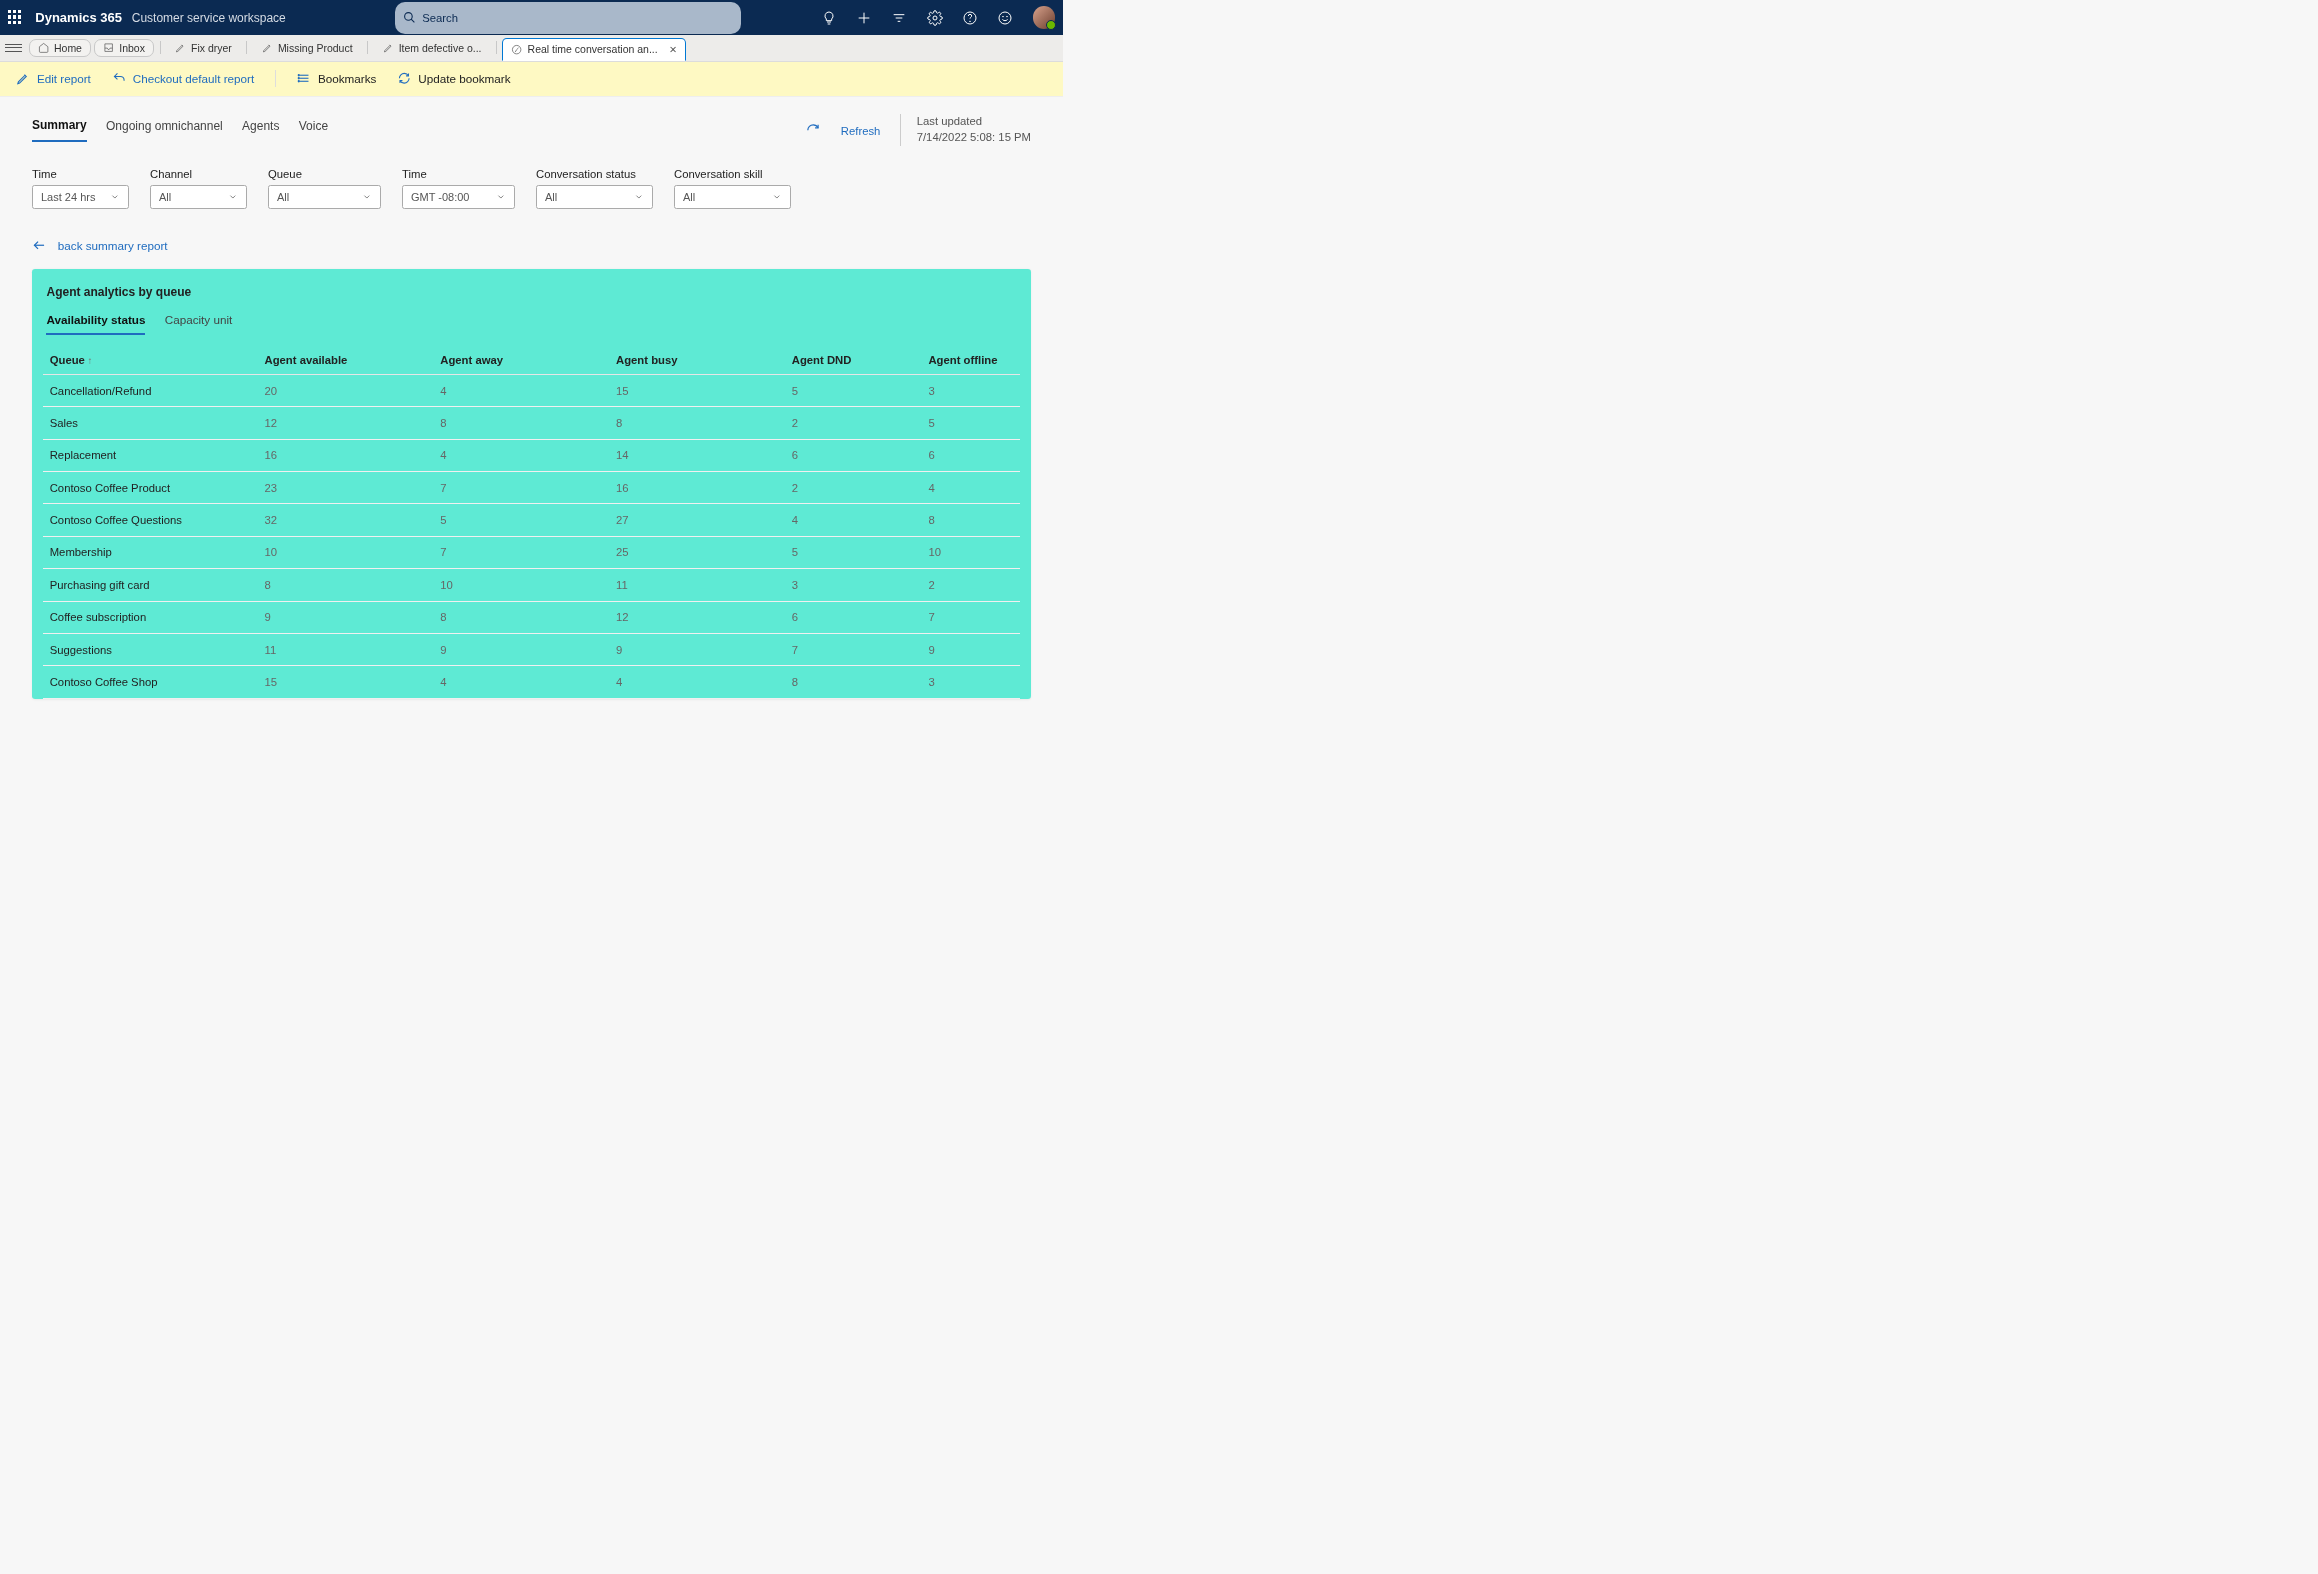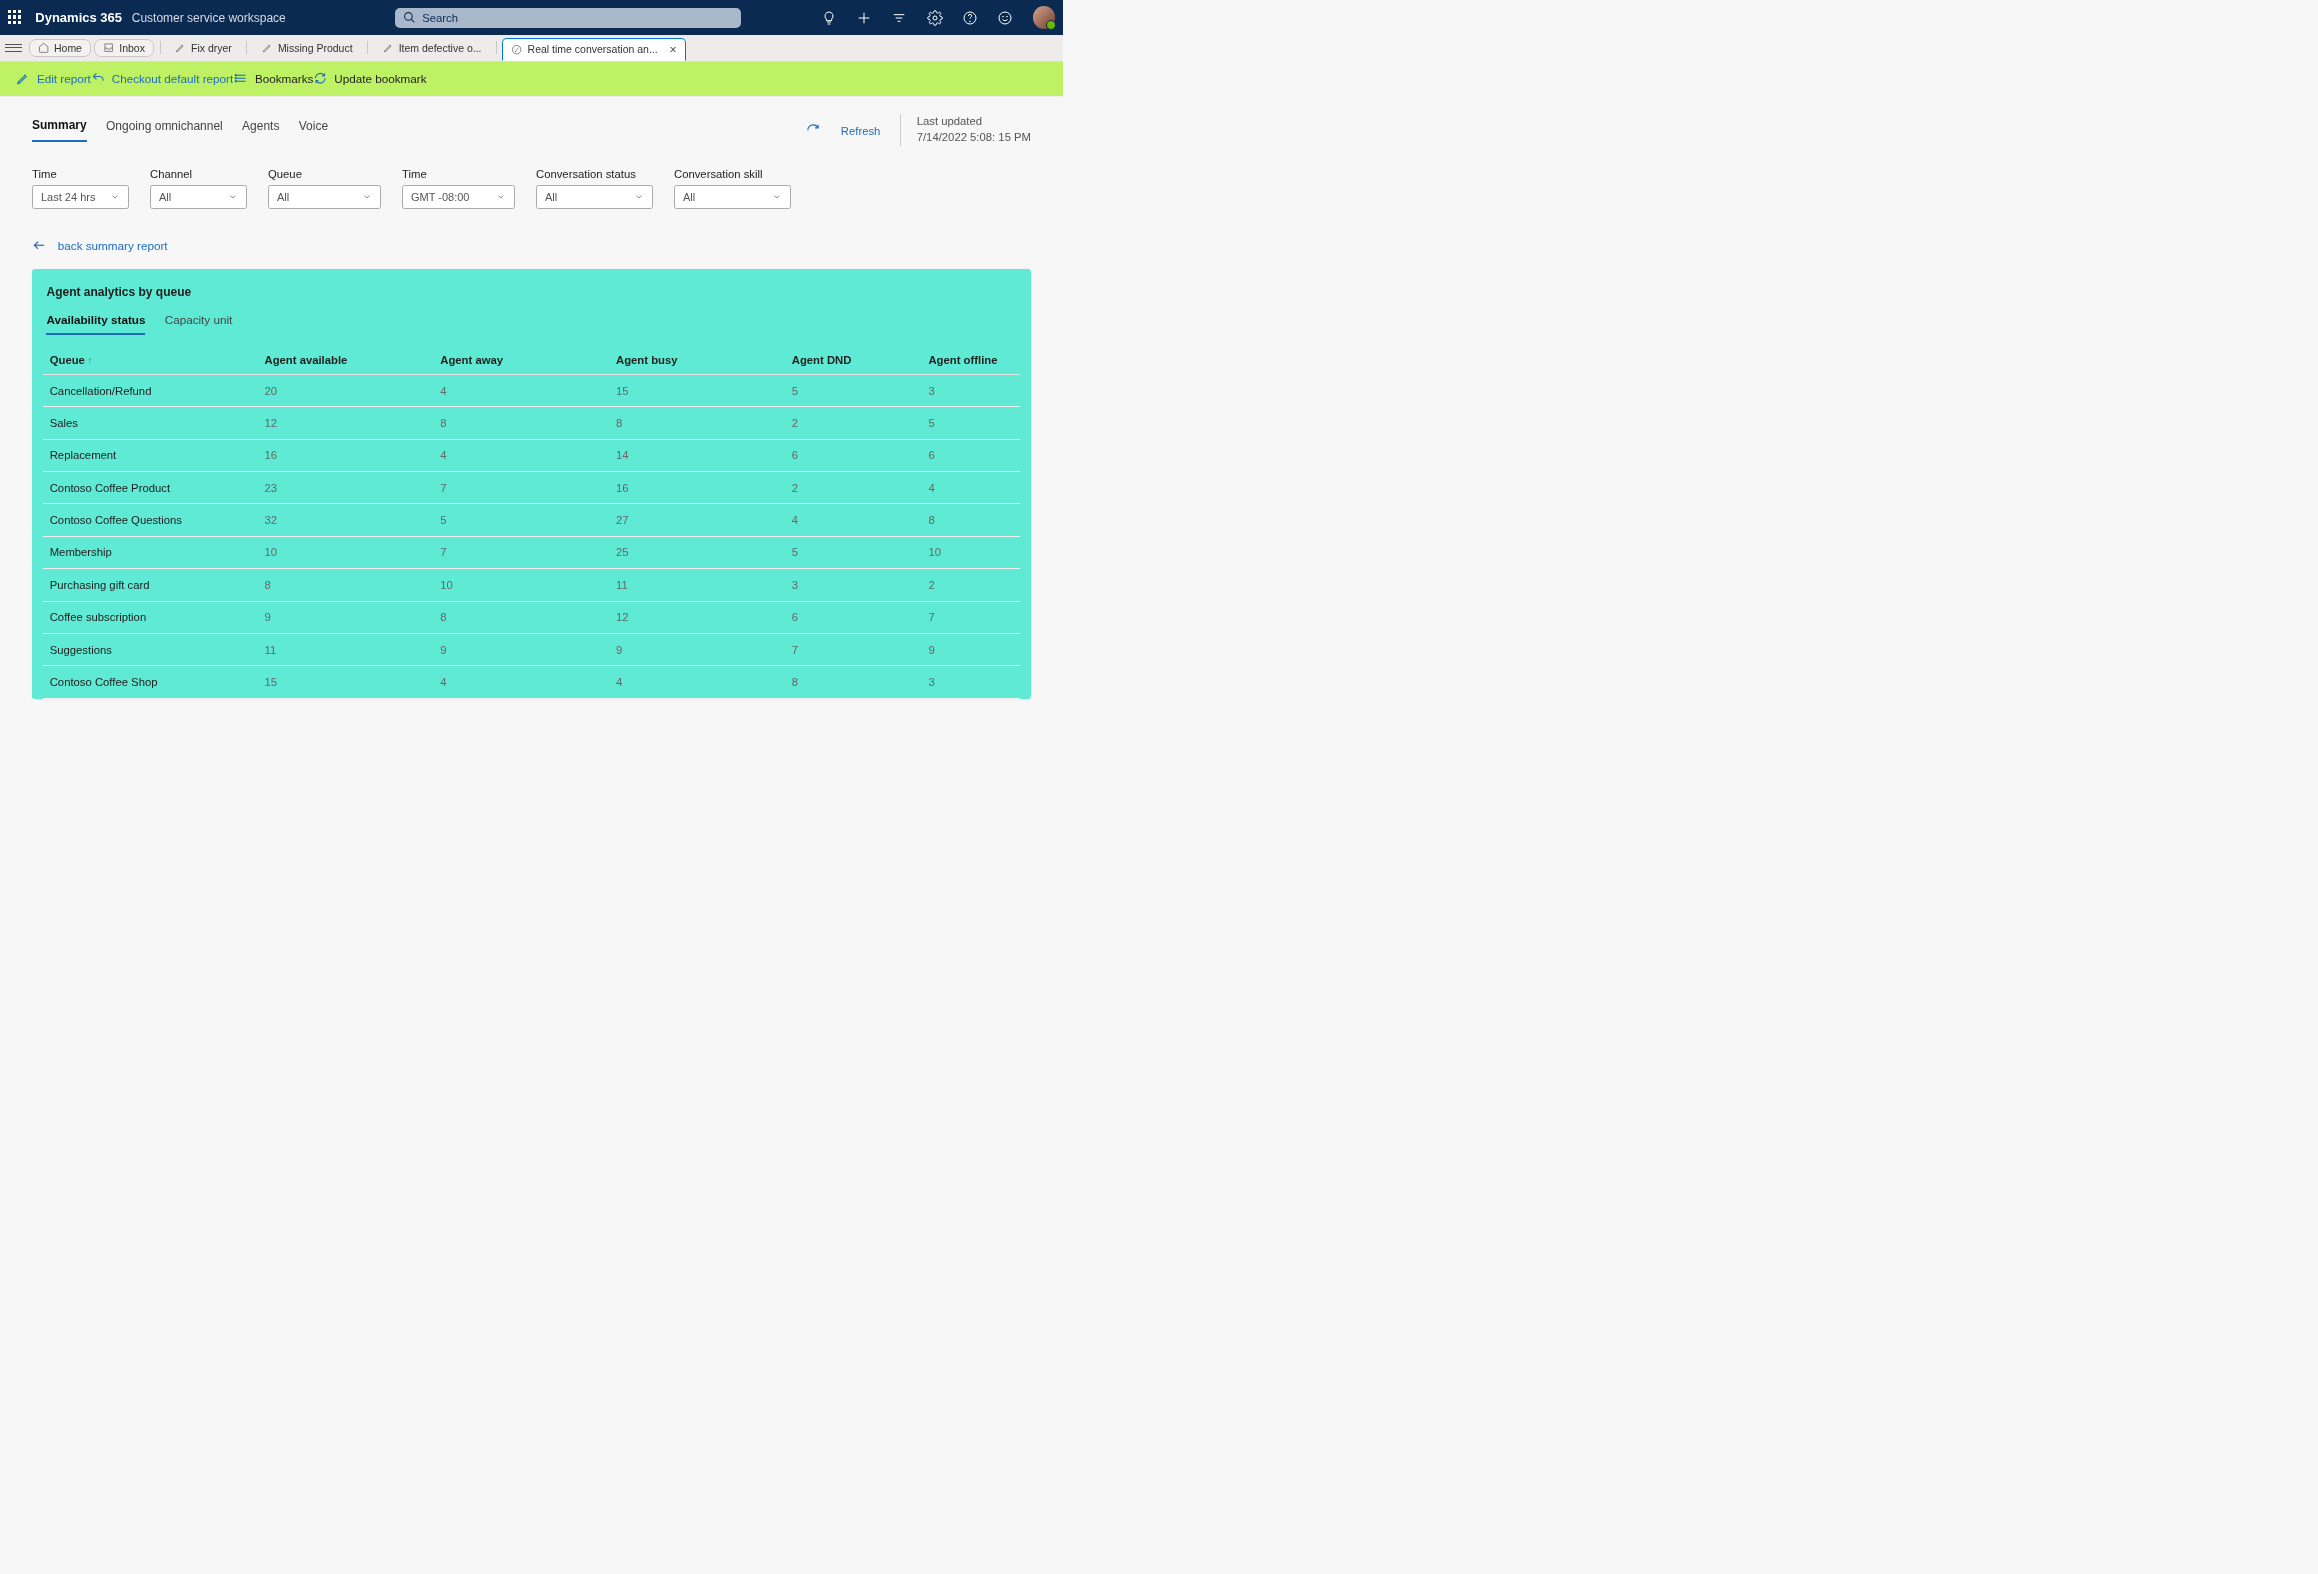--- a/index.html
+++ b/index.html
@@ -4,42 +4,42 @@
 <style>
   * { box-sizing: border-box; margin: 0; padding: 0; }
   body { font-family: "Segoe UI", Arial, sans-serif; background: #f7f7f7; color: #222; width: 1063px; font-size: 11.3px; }
 
   
   .topbar { background: #0b2a52; height: 35px; display: flex; align-items: center; color: #fff; padding: 0 8px; }
   .topbar .waffle { width: 16px; height: 16px; display: flex; flex-wrap: wrap; gap: 1.6px; margin-right: 11.3px; cursor: pointer; }
   .topbar .waffle span { width: 3.2px; height: 3.2px; background: #fff; }
   .topbar .brand { font-size: 13px; font-weight: 600; margin-right: 9.7px; }
   .topbar .subtitle { font-size: 12px; color: #d5dbe4; }
-  .topbar .search { flex: 0 0 346px; margin-left: 109px; background: #a9b8ca; height: 20px; border-radius: 5px; display: flex; align-items: center; padding: 0 8px; color: #0b2a52; }
+  .topbar .search { flex: 0 0 346px; margin-left: 109px; background: #a9b8ca; height: 32px; border-radius: 10px; display: flex; align-items: center; padding: 0 8px; color: #0b2a52; }
   .topbar .search svg { width: 13px; height: 13px; margin-right: 6.4px; }
   .topbar .search span { color: #0b2a52; }
   .topbar .spacer { flex: 1; }
   .topbar .icons { display: flex; gap: 19.3px; align-items: center; }
   .topbar .icons .ic { width: 16px; height: 16px; display:flex; align-items:center; justify-content:center; cursor:pointer; }
   .topbar .avatar { width: 22.5px; height: 22.5px; border-radius: 50%; background: linear-gradient(135deg,#d9a38d,#6a3d2e); position:relative; }
   .topbar .avatar::after { content:""; position:absolute; bottom:-0.8px; right:-0.8px; width:8px; height:8px; background:#6bb700; border-radius:50%; border:1.6px solid #0b2a52; }
 
   
   .tabstrip { background: #edecea; height: 26.6px; display: flex; align-items: center; padding: 0 4.8px; gap: 3.2px; border-bottom:0.8px solid #dcdcdc; }
   .hamburger { width:17.7px; height:17.7px; display:flex; flex-direction:column; justify-content:center; gap:2.4px; cursor:pointer; margin-right:3.2px;}
   .hamburger span{height:1.2px;background:#555;}
   .tab { display: flex; align-items: center; height: 18px; padding: 0 8px; font-size: 10.5px; color: #333; border: 0.8px solid transparent; border-radius: 7px; gap: 4.8px; cursor:pointer; }
   .tab.boxed { border-color: #c8c8c8; background:#f3f2f0; }
   .tab.active { border-color: #0078d4; background:#fff; border-radius: 4.8px 4.8px 0 0; height:22.5px; position:relative; top:1.6px; border-bottom:0.8px solid #fff;}
   .tab .close { margin-left:6.4px; font-size:9.7px; color:#555;}
   .tab svg { width:11.3px; height:11.3px; }
   .divider { width:0.8px; height:13px; background:#c8c8c8; margin: 0 2.4px;}
 
   
-  .actionbar { background: #bef264; height: 35px; display:flex; align-items:center; padding:0 16px; border-bottom:0.8px solid #eee; }
+  .actionbar { background: #fef9c3; height: 35px; display:flex; align-items:center; padding:0 16px; gap: 21px; border-bottom:0.8px solid #eee; }
   .actionbar .action { display:flex; align-items:center; gap:6.4px; color:#1f6cbf; font-size:11.7px; cursor:pointer; }
   .actionbar .action.black { color:#222; }
   .actionbar .vsep { width:0.8px; height:17.7px; background:#ddd; }
   .actionbar svg { width:14.5px; height:14.5px; }
 
   
   .content { padding: 17.7px 32px; }
   .viewtabs { display:flex; gap:19.3px; align-items:center; }
   .viewtabs .vt { padding-bottom:8px; cursor:pointer; color:#444; font-size:12px; }
   .viewtabs .vt.active { color:#111; font-weight:600; border-bottom:2.4px solid #1f6cbf; }

